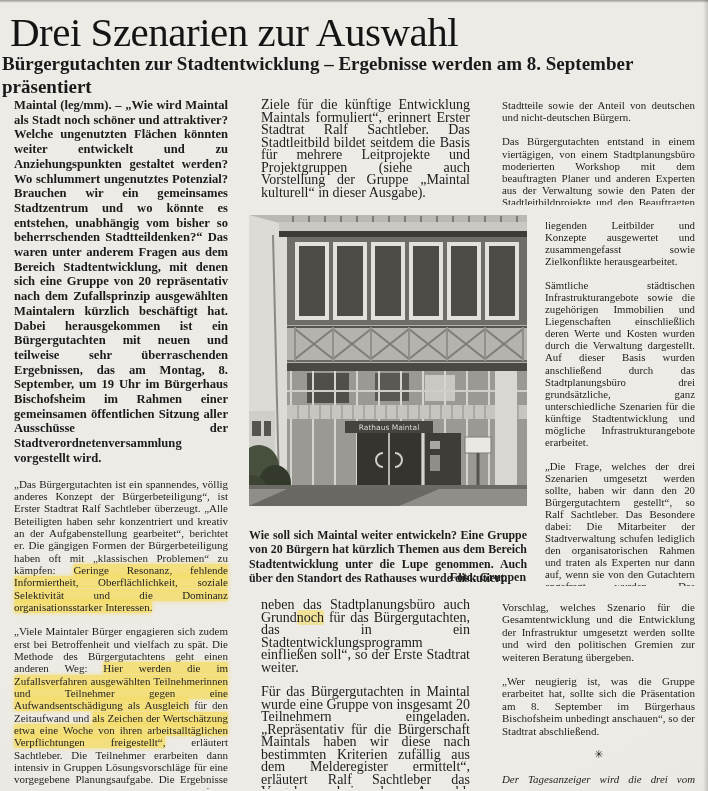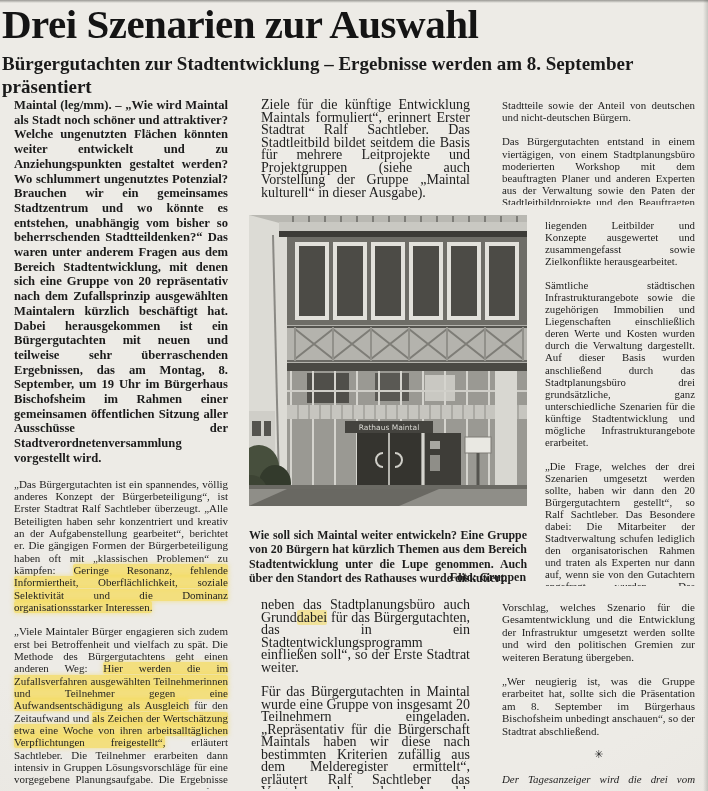--- a/index.html
+++ b/index.html
@@ -13,22 +13,22 @@
     -webkit-font-smoothing:antialiased;
   }
   
   #page::before{content:""; position:absolute; left:0; top:0; right:0; height:3px;
     background:linear-gradient(to bottom, rgba(70,70,66,.5), rgba(70,70,66,0)); z-index:5;}
   #page::after{content:""; position:absolute; right:0; top:0; bottom:0; width:5px;
     background:linear-gradient(to left, rgba(60,60,56,.22), rgba(60,60,56,0)); z-index:5;}
 
   .abs{position:absolute;}
   h1.title{
-    left:2px; top:2px; width:660px; margin:0;
-    font-size:41px; line-height:1.12; font-weight:bold; letter-spacing:-.5px; color:#141414;
+    left:2px; top:2px; width:660px; margin:8px;
+    font-size:41px; line-height:1.12; font-weight:normal; letter-spacing:-.5px; color:#141414;
   }
   .subtitle{
     left:2px; top:53px; width:704px;
     font-size:19px; line-height:1.2; font-weight:bold; color:#1a1a1a;
   }
 
   .txt{ text-align:justify; overflow:hidden; }
   .txt p{ margin:12px; }
 
   
@@ -222,21 +222,21 @@
       <polygon points="38,274 190,274 150,291 0,291" fill="#504f49" opacity="0.6"></polygon>
     </svg>
   </div>
 
   <div id="caption" class="abs">
     <span>Wie soll sich Maintal weiter entwickeln? Eine Gruppe von 20 Bürgern hat kürzlich Themen aus dem Bereich Stadtentwicklung unter die Lupe genommen. Auch über den Standort des Rathauses wurde diskutiert.</span>
     <span class="credit">Foto: Gruppen</span>
   </div>
 
   <div id="col2b" class="abs txt">
-    <p><span>neben das Stadtplanungsbüro auch Grund</span><span class="hl-light">dabei</span><span> für das Bürgergutachten, das in ein Stadtentwicklungsprogramm einfließen soll“, so der Erste Stadtrat weiter.</span></p>
+    <p><span>neben das Stadtplanungsbüro auch Grund</span><span class="hl-light">noch</span><span> für das Bürgergutachten, das in ein Stadtentwicklungsprogramm einfließen soll“, so der Erste Stadtrat weiter.</span></p>
     <p>Für das Bürgergutachten in Maintal wurde eine Gruppe von insgesamt 20 Teilnehmern eingeladen. „Repräsentativ für die Bürgerschaft Maintals haben wir diese nach bestimmten Kriterien zufällig aus dem Melderegister ermittelt“, erläutert Ralf Sachtleber das Vorgehen bei der Auswahl. Berücksichtigt wurden dabei der Anteil von Frauen und Männern an der Bevölkerung, die Verteilung der Altersgruppen bis 24 Jahre, 25 bis 59 Jahre und über 60 Jahre, die Bevölkerungszahlen der vier</p>
   </div>
 
   <div id="col3a" class="abs txt">
     <p>Stadtteile sowie der Anteil von deutschen und nicht-deutschen Bürgern.</p>
     <p>Das Bürgergutachten entstand in einem viertägigen, von einem Stadtplanungsbüro moderierten Workshop mit dem beauftragten Planer und anderen Experten aus der Verwaltung sowie den Paten der Stadtleitbildprojekte und den Beauftragten als sachverständige Bürger. Bereits im Vorfeld hatten die externen Fachleute die vor-</p>
   </div>
 
   <div id="col3b" class="abs txt">
     <p>liegenden Leitbilder und Konzepte ausgewertet und zusammengefasst sowie Zielkonflikte herausgearbeitet.</p>

